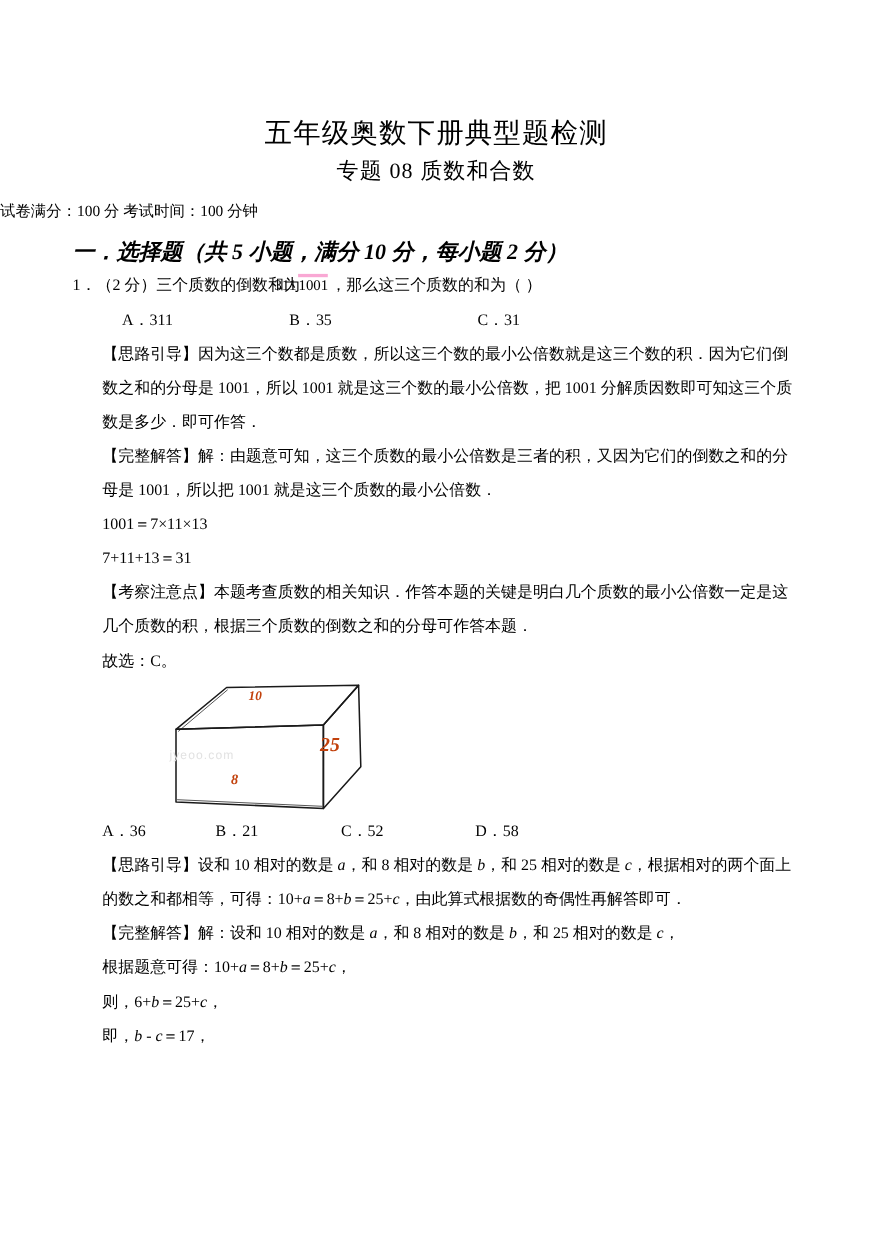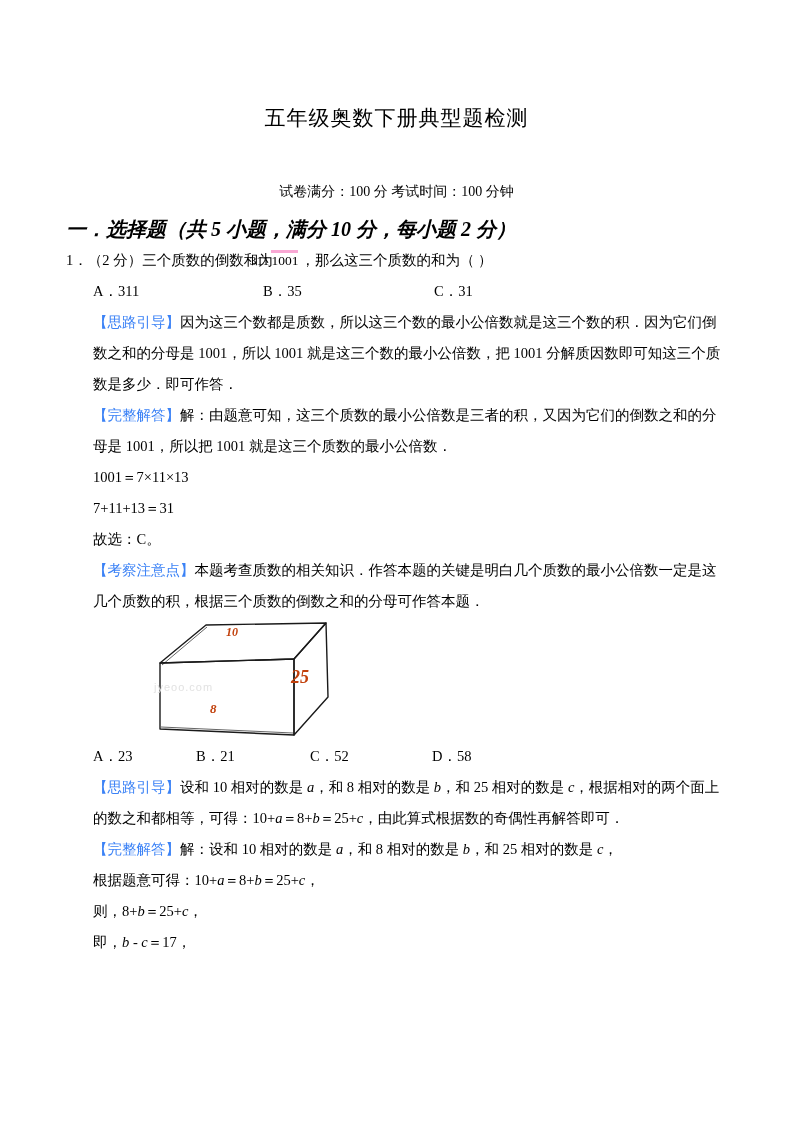--- a/index.html
+++ b/index.html
@@ -21,36 +21,35 @@
     width: 793px;
     height: 1122px;
   }
 
   
   .title-main {
     position: absolute;
     left: 0; top: 104px;
     width: 793px;
     text-align: center;
-    font-size: 21px;
+    font-size: 25px;
     letter-spacing: 1px;
   }
   .title-sub {
     position: absolute;
     left: 0; top: 142px;
     width: 793px;
     text-align: center;
     font-size: 20px;
     letter-spacing: 1px;
   }
   .title-info {
     position: absolute;
     left: 0; top: 183px;
     width: 793px;
-    text-align: center;
     font-size: 14px;
   }
 
   
   .content {
     position: absolute;
     left: 66px;
     top: 214px;
     width: 664px;
   }
@@ -70,21 +69,21 @@
     text-indent: -27px;
   }
   .para-flat {
     font-size: 14.5px;
     line-height: 31px;
     margin: 0;
     padding-left: 27px;
     text-indent: 0;
   }
   .label {
-    color: #3b82f6;
+    color: #000000;
   }
   .var {
     font-style: italic;
     font-family: "Liberation Serif", serif;
   }
   .num {
     font-family: "Liberation Serif", serif;
   }
 
   
@@ -151,51 +150,52 @@
   .cl-top { left: 78px; top: 6px; font-size: 12px; }
   .cl-front { left: 62px; top: 82px; font-size: 13px; }
   .cl-right { left: 143px; top: 48px; font-size: 18px; }
 </style>
 </head>
 <body>
 
 <div class="page">
 
   <div class="title-main">五年级奥数下册典型题检测</div>
+  <div class="title-sub">专题 08  质数和合数</div>
   <div class="title-info">试卷满分：100 分  考试时间：100 分钟</div>
 
   <div class="content">
 
     <div class="section-head">一．选择题（共 5 小题，满分 10 分，每小题 2 分）</div>
 
     <div class="para">
       <span>1．（2 分）三个质数的倒数和为</span><span class="frac"><span class="numr">311</span><span class="den">1001</span></span><span>，那么这三个质数的和为（     ）</span>
     </div>
 
     <div class="options">
-      <span class="opt" style="left:27px;">A．311</span>
+      <span class="opt" style="left:45px;">A．311</span>
       <span class="opt" style="left:197px;">B．35</span>
       <span class="opt" style="left:368px;">C．31</span>
     </div>
 
     <div class="para-flat">
       <span class="label">【思路引导】</span><span>因为这三个数都是质数，所以这三个数的最小公倍数就是这三个数的积．因为它们倒数之和的分母是 1001，所以 1001 就是这三个数的最小公倍数，把 1001 分解质因数即可知这三个质数是多少．即可作答．</span>
     </div>
 
     <div class="para-flat">
       <span class="label">【完整解答】</span><span>解：由题意可知，这三个质数的最小公倍数是三者的积，又因为它们的倒数之和的分母是 1001，所以把 1001 就是这三个质数的最小公倍数．</span>
     </div>
 
     <div class="para-flat num">1001＝7×11×13</div>
     <div class="para-flat num">7+11+13＝31</div>
+    <div class="para-flat">
+      <span class="label">【考察注意点】</span><span>本题考查质数的相关知识．作答本题的关键是明白几个质数的最小公倍数一定是这几个质数的积，根据三个质数的倒数之和的分母可作答本题．</span>
+    </div>
+
     <div class="para-flat">故选：C。</div>
-
-    <div class="para-flat">
-      <span class="label">【考察注意点】</span><span>本题考查质数的相关知识．作答本题的关键是明白几个质数的最小公倍数一定是这几个质数的积，根据三个质数的倒数之和的分母可作答本题．</span>
-    </div>
 
 
     <div class="figure">
       <div class="cube-wrap">
         <span class="watermark">jyeoo.com</span>
         <svg width="190" height="122" viewBox="0 0 190 122">
           <g fill="none" stroke="#1a1a1a" stroke-width="1.4" stroke-linejoin="round">
             <path d="M12 44 L58 6 L178 4 L146 40 Z"></path>
             <path d="M12 44 L12 110 L146 116 L146 40 Z"></path>
             <path d="M146 40 L178 4 L180 78 L146 116 Z"></path>
@@ -205,40 +205,40 @@
             <path d="M13 108 L145 114"></path>
           </g>
         </svg>
         <span class="cube-label cl-top">10</span>
         <span class="cube-label cl-front">8</span>
         <span class="cube-label cl-right">25</span>
       </div>
     </div>
 
     <div class="options">
-      <span class="opt" style="left:27px;">A．23</span>
+      <span class="opt" style="left:27px;">A．36</span>
       <span class="opt" style="left:130px;">B．21</span>
       <span class="opt" style="left:244px;">C．52</span>
       <span class="opt" style="left:366px;">D．58</span>
     </div>
 
     <div class="para-flat">
       <span class="label">【思路引导】</span><span>设和 10 相对的数是 </span><span class="var">a</span><span>，和 8 相对的数是 </span><span class="var">b</span><span>，和 25 相对的数是 </span><span class="var">c</span><span>，根据相对的两个面上的数之和都相等，可得：10+</span><span class="var">a</span><span>＝8+</span><span class="var">b</span><span>＝25+</span><span class="var">c</span><span>，由此算式根据数的奇偶性再解答即可．</span>
     </div>
 
     <div class="para-flat">
       <span class="label">【完整解答】</span><span>解：设和 10 相对的数是 </span><span class="var">a</span><span>，和 8 相对的数是 </span><span class="var">b</span><span>，和 25 相对的数是 </span><span class="var">c</span><span>，</span>
     </div>
 
     <div class="para-flat">
       <span>根据题意可得：10+</span><span class="var">a</span><span>＝8+</span><span class="var">b</span><span>＝25+</span><span class="var">c</span><span>，</span>
     </div>
 
     <div class="para-flat">
-      <span>则，8+</span><span class="var">b</span><span>＝25+</span><span class="var">c</span><span>，</span>
+      <span>则，6+</span><span class="var">b</span><span>＝25+</span><span class="var">c</span><span>，</span>
     </div>
 
     <div class="para-flat">
       <span>即，</span><span class="var">b</span><span> - </span><span class="var">c</span><span>＝17，</span>
     </div>
 
   </div>
 </div>
 
 </body></html>

